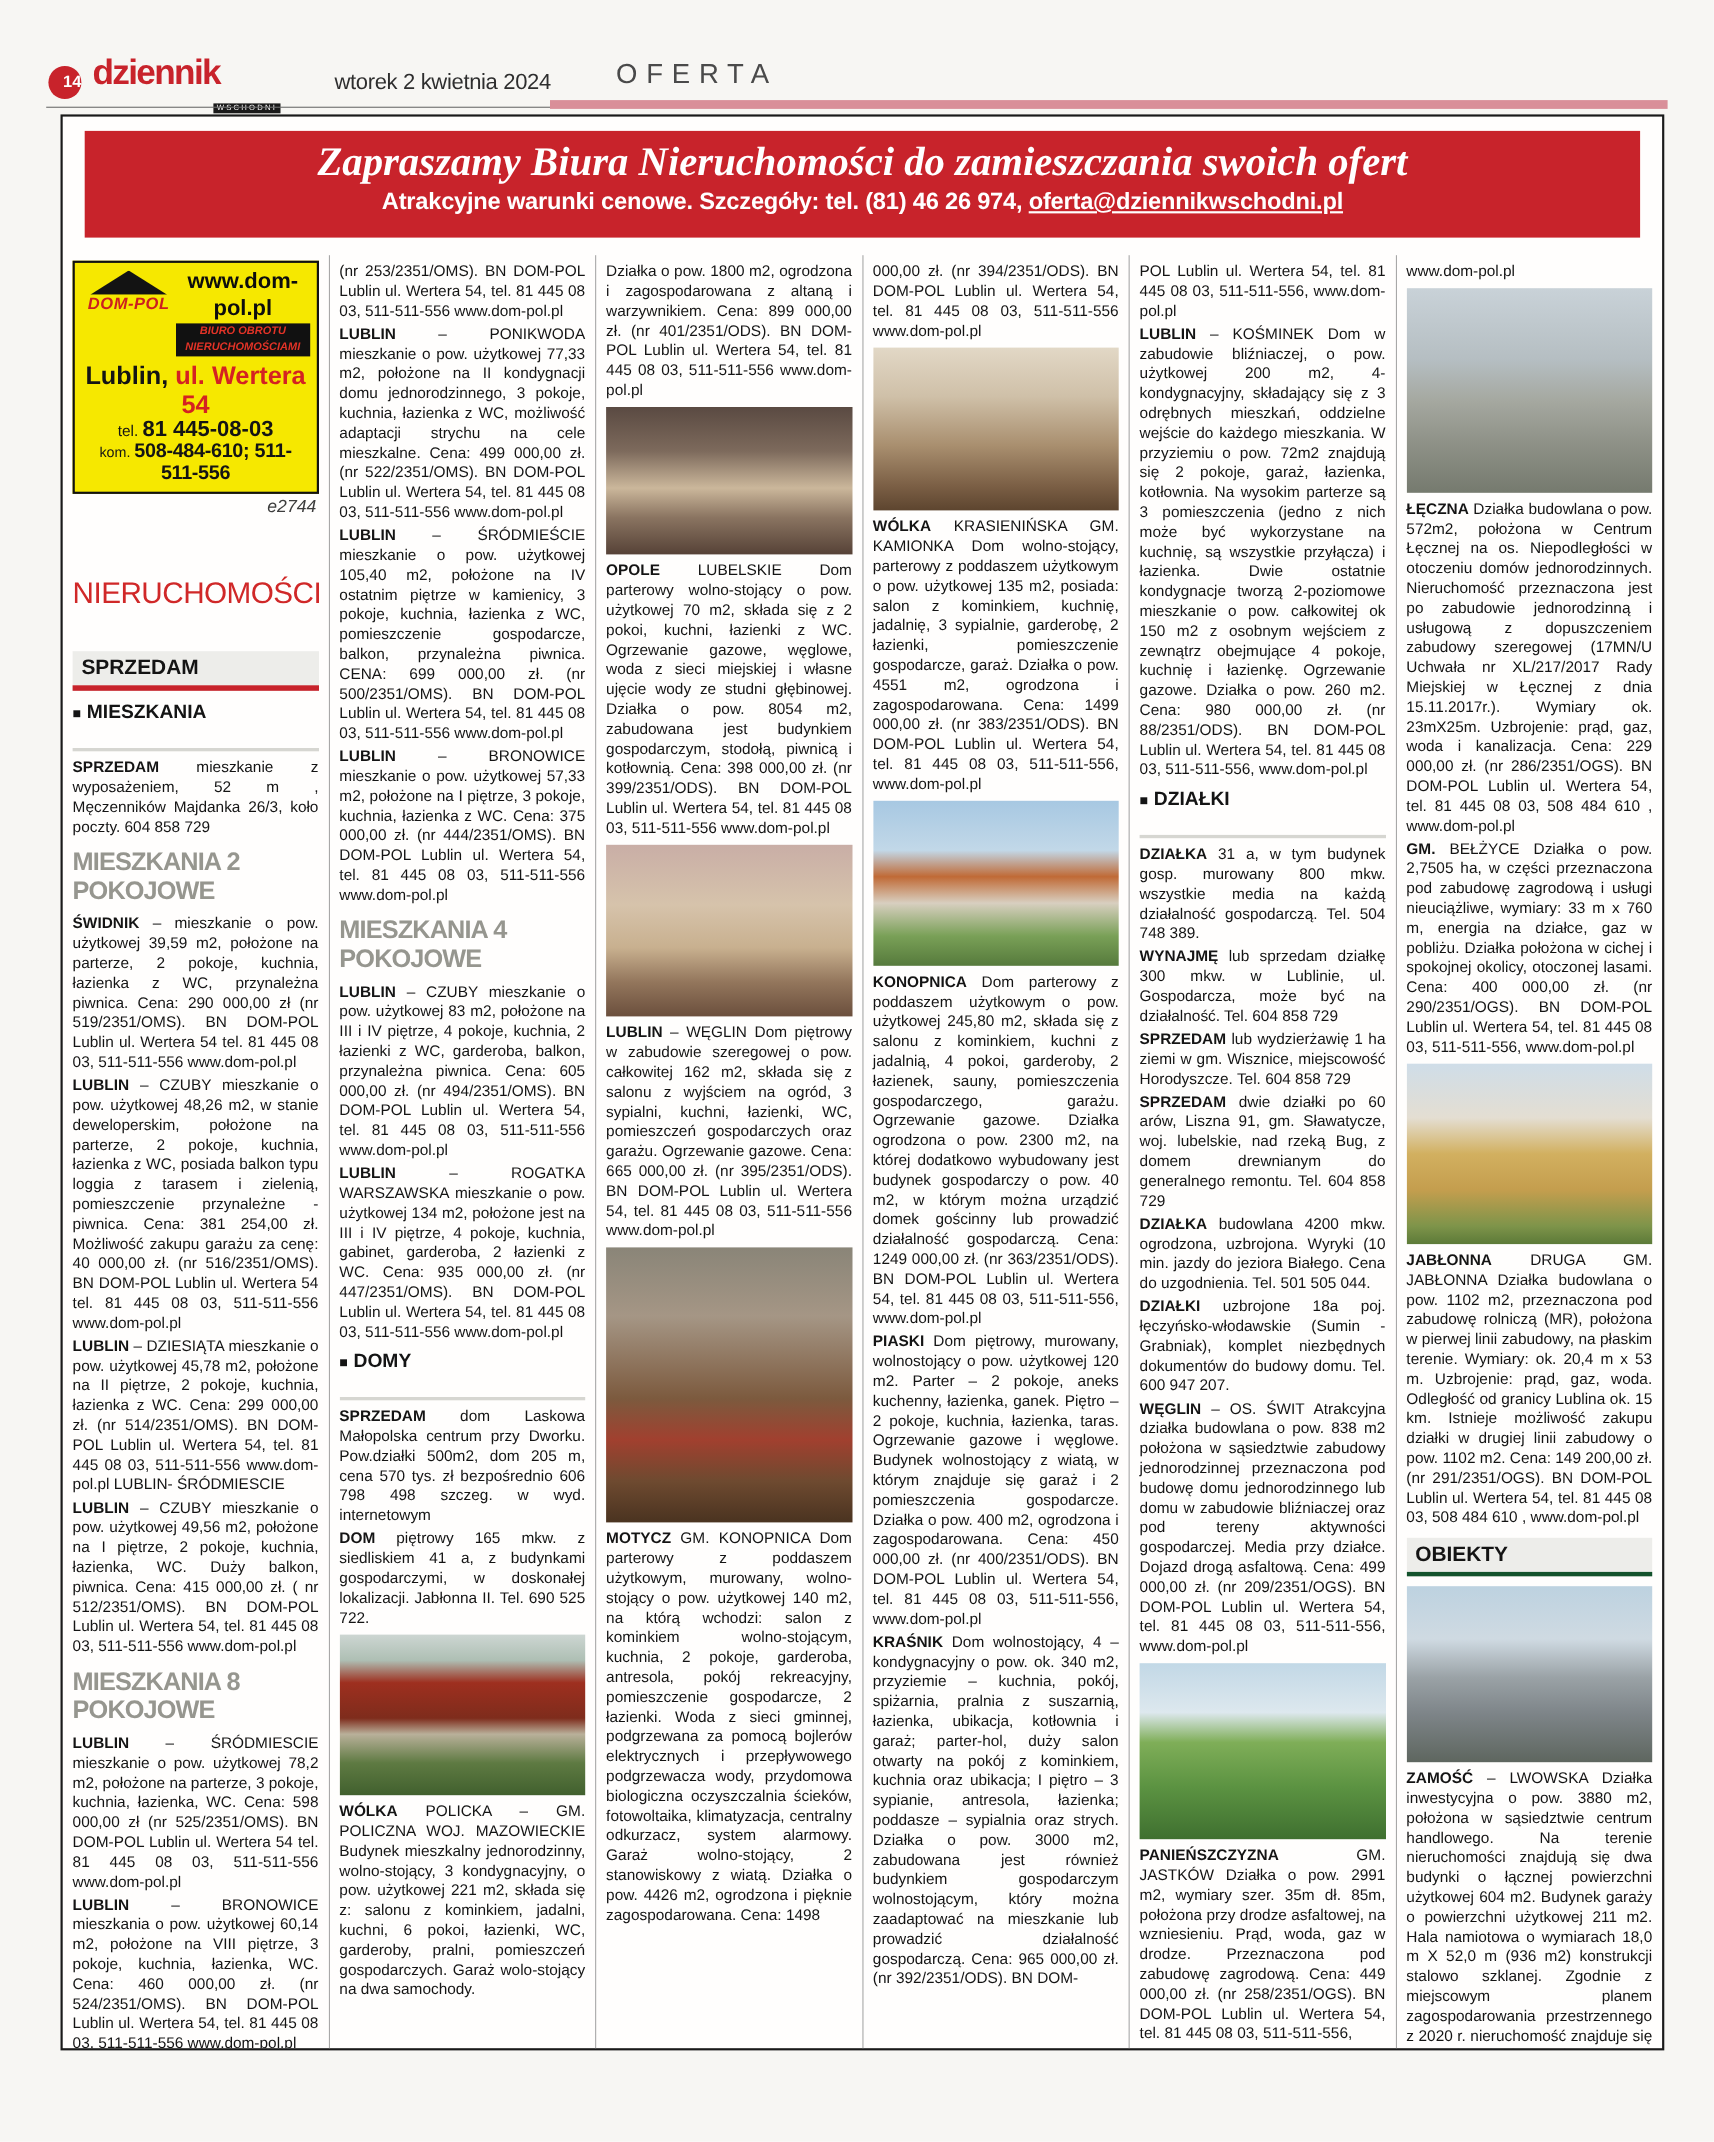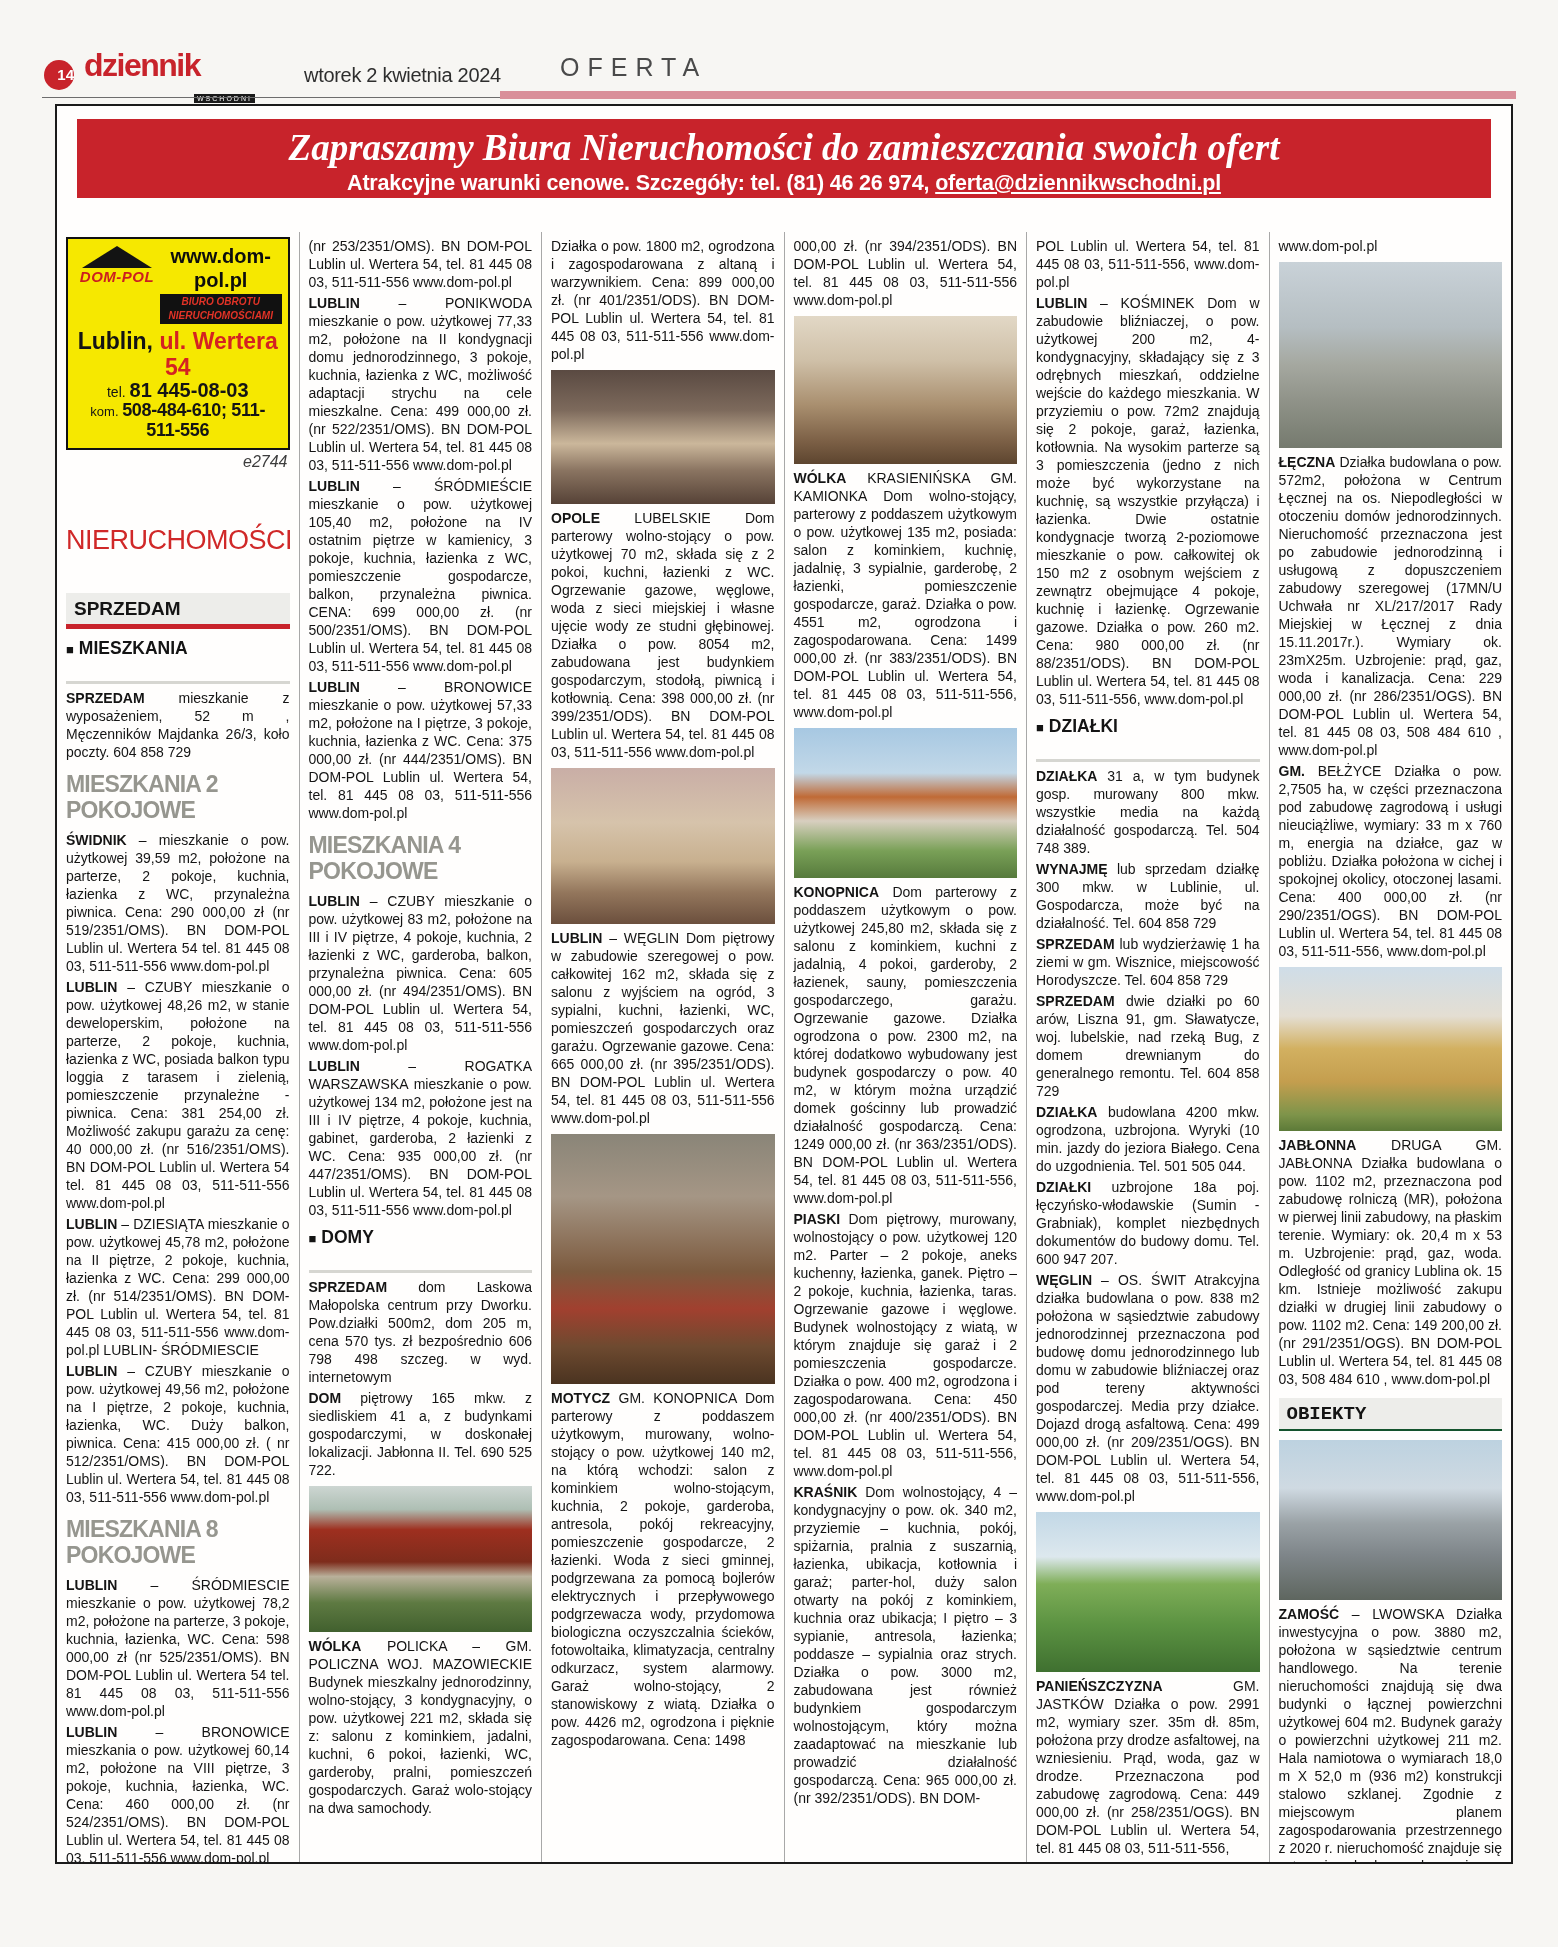--- a/index.html
+++ b/index.html
@@ -17,39 +17,39 @@
     letter-spacing:-1.5px;font-family:"Liberation Sans",sans-serif;}
   .brand-sub{position:absolute;left:110px;top:38px;background:#1a1a1a;color:#fff;
     font-size:7px;line-height:9px;letter-spacing:2px;padding:0 3px;font-weight:normal;}
   .hdr-date{position:absolute;left:304px;top:66px;font-size:20px;color:#2e2e2e;letter-spacing:-0.3px;}
   .oferta{position:absolute;left:560px;top:58px;font-size:25px;color:#4a4a4a;letter-spacing:8px;}
   .hdr-rule{position:absolute;left:42px;top:97px;width:458px;height:1px;background:#6d6d6d;}
   .hdr-accent{position:absolute;left:500px;top:91px;width:1016px;height:8px;background:#d98f99;}
   
   .page-box{position:absolute;left:55px;top:104px;width:1454px;height:1756px;
     border:2px solid #1a1a1a;background:#fffefd;}
-  .banner{position:absolute;left:20px;right:20px;top:13px;height:79px;background:#c8232b;
+  .banner{position:absolute;left:20px;right:20px;top:13px;height:97px;background:#c8232b;
     color:#fff;text-align:center;}
   .banner-title{font-family:"Liberation Serif","DejaVu Serif",serif;font-style:italic;font-weight:bold;
     font-size:37px;line-height:42px;margin-top:8px;}
   .banner-sub{font-size:21.5px;font-weight:bold;margin-top:5px;letter-spacing:-0.2px;}
   .banner-email{text-decoration:underline;color:#fff;cursor:pointer;}
   
   .columns{position:absolute;left:0;right:0;top:126px;bottom:0;display:flex;}
   .col{flex:1 1 0;padding:5px 9px 0;border-left:1px solid #a8a8a8;overflow:hidden;}
   .col:first-child{border-left:none;}
   .ad{margin:0 0 3px;text-align:justify;}
   .ad b{font-weight:bold;}
   .hgray{font-weight:bold;font-size:23px;line-height:26px;color:#96968f;margin:10px 0 8px;letter-spacing:-0.8px;}
   .hbullet{font-weight:bold;font-size:17.5px;line-height:20px;border-bottom:3px solid #d6d6d1;
     padding-bottom:21px;margin:8px 0 5px;}
   .sq{font-size:13px;margin-right:5px;}
   .sec{background:#ededea;font-weight:bold;font-size:19px;line-height:22px;padding:5px 8px 4px;margin:10px 0 9px;}
   .sec-red{border-bottom:5px solid #c8232b;}
-  .sec-plain{border-bottom:2px solid #14532d;font-family:Liberation Mono, monospace;}
+  .sec-plain{border-bottom:4px solid #14532d;}
   .cat{color:#d02828;font-weight:normal;font-size:27px;line-height:30px;text-align:center;
     margin:54px 0 38px;letter-spacing:-0.5px;}
   .ref{text-align:right;font-size:16px;color:#3d3d3d;margin:3px 2px 0 0;font-style:italic;}
   
   .adbox{background:#f6e800;border:2px solid #111;padding:5px 6px 7px;}
   .adbox-top{display:flex;align-items:flex-start;}
   .adbox-logo{width:86px;}
   .roof{width:70px;height:22px;background:#131313;clip-path:polygon(50% 0,100% 100%,0 100%);margin:2px auto 0;}
   .logo-word{color:#cc1f1f;font-style:italic;font-weight:bold;font-size:15px;line-height:17px;
     text-align:center;letter-spacing:0.5px;}

